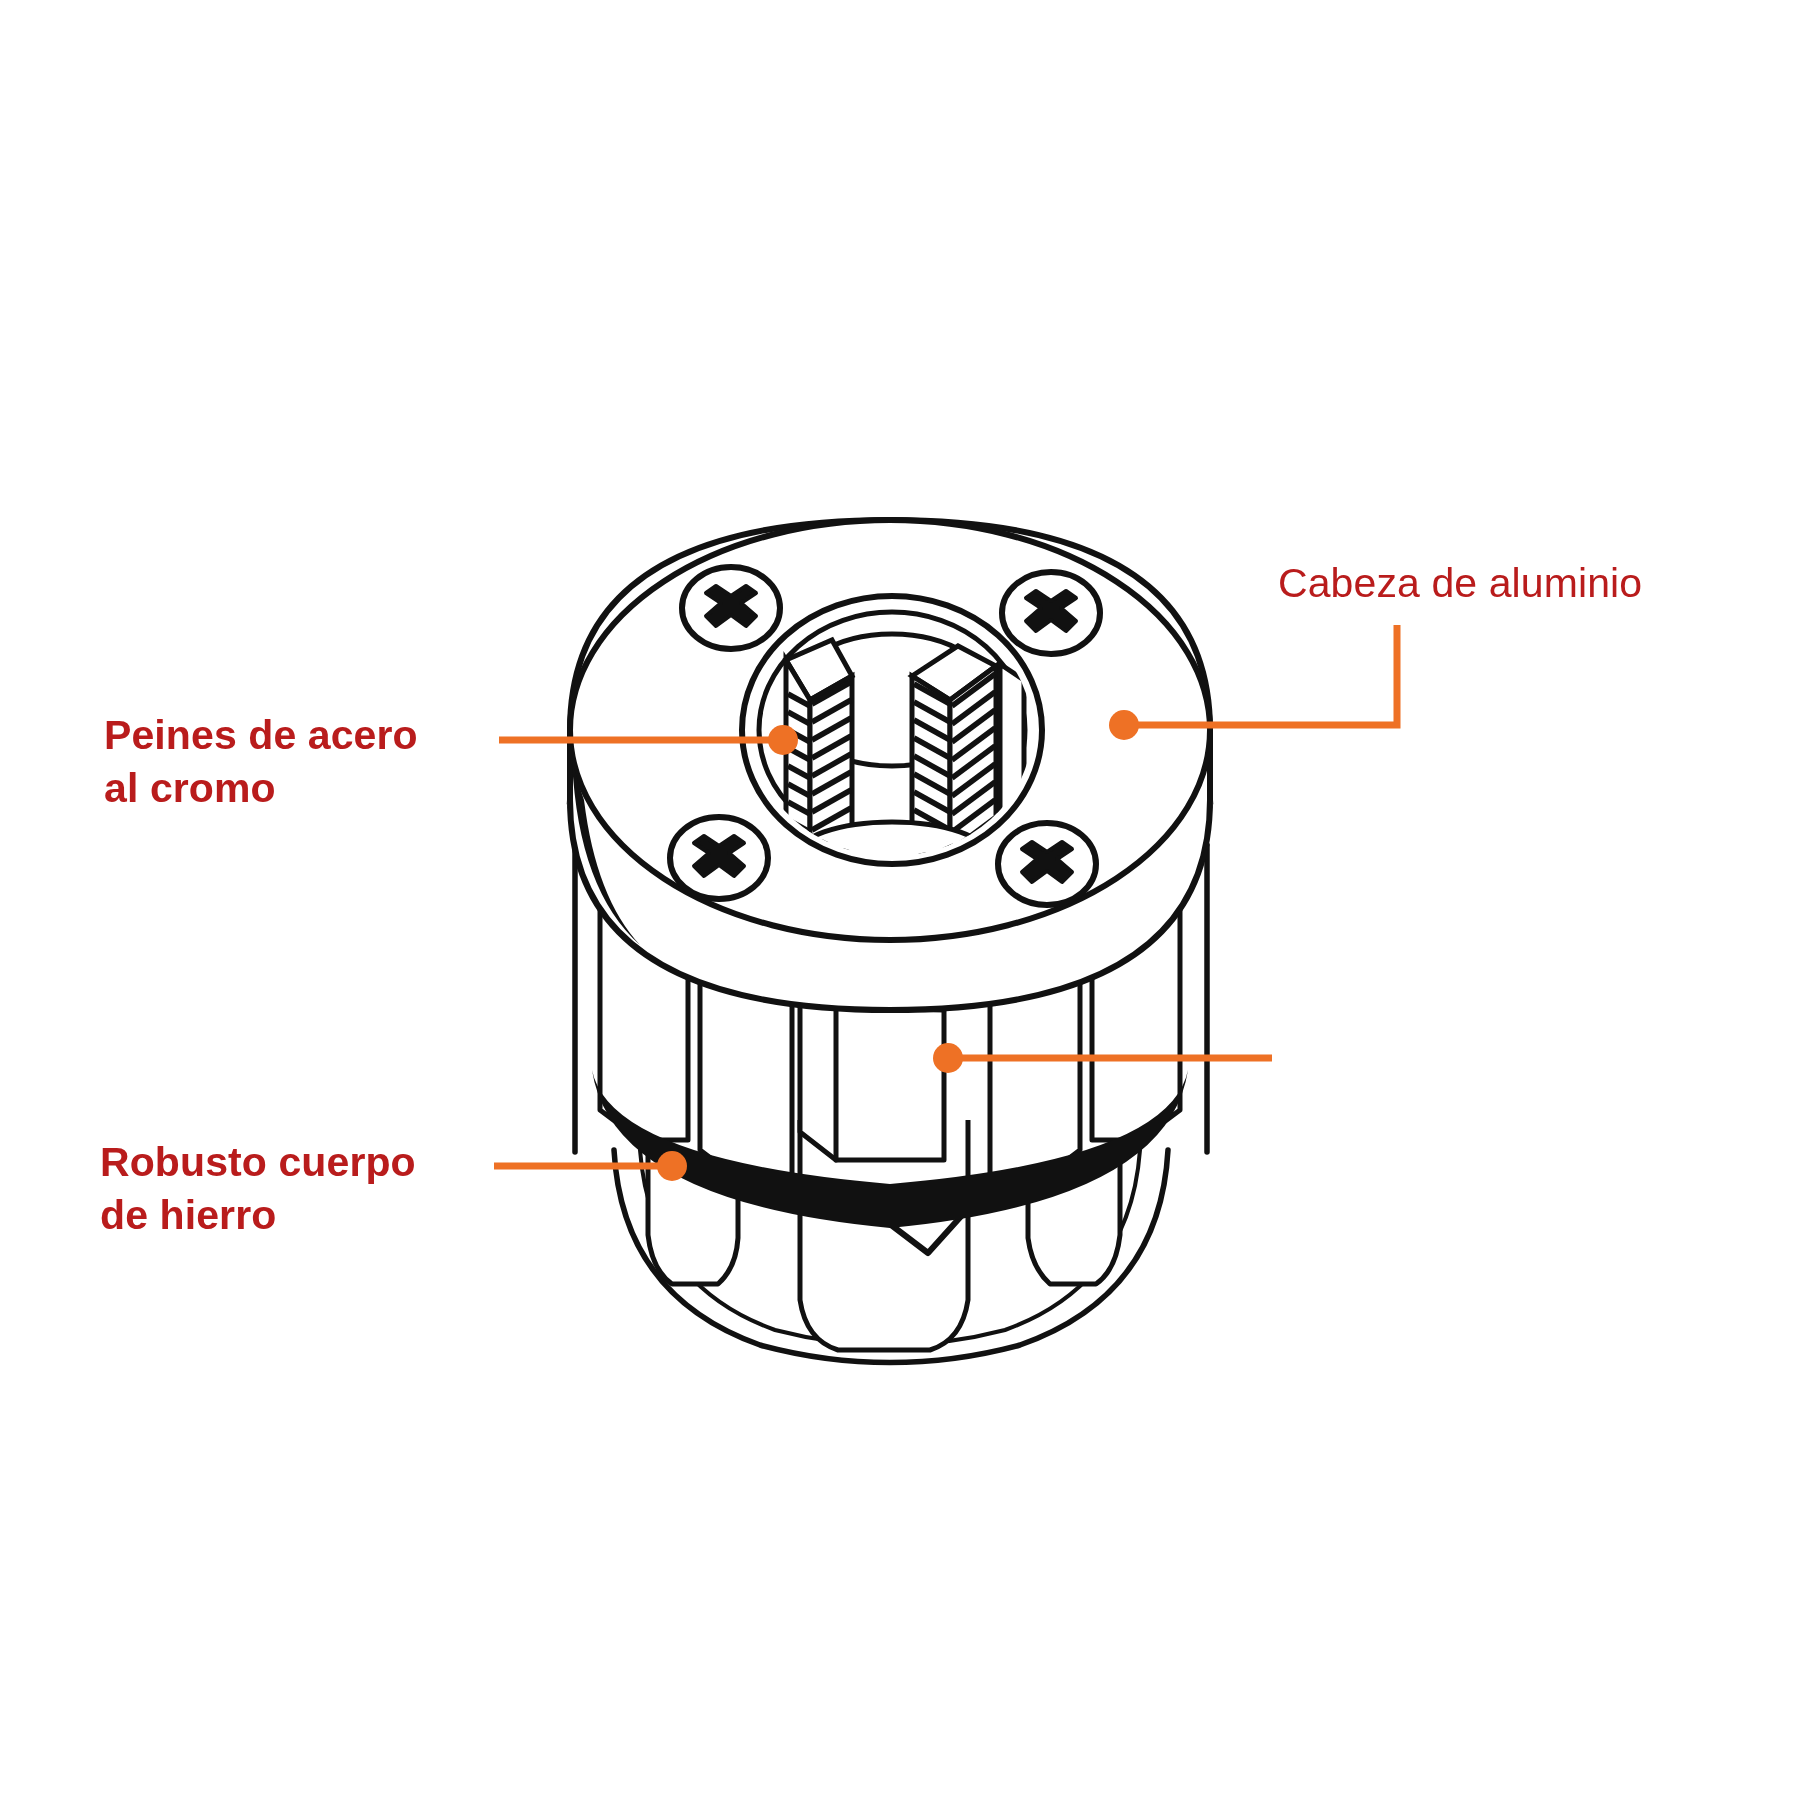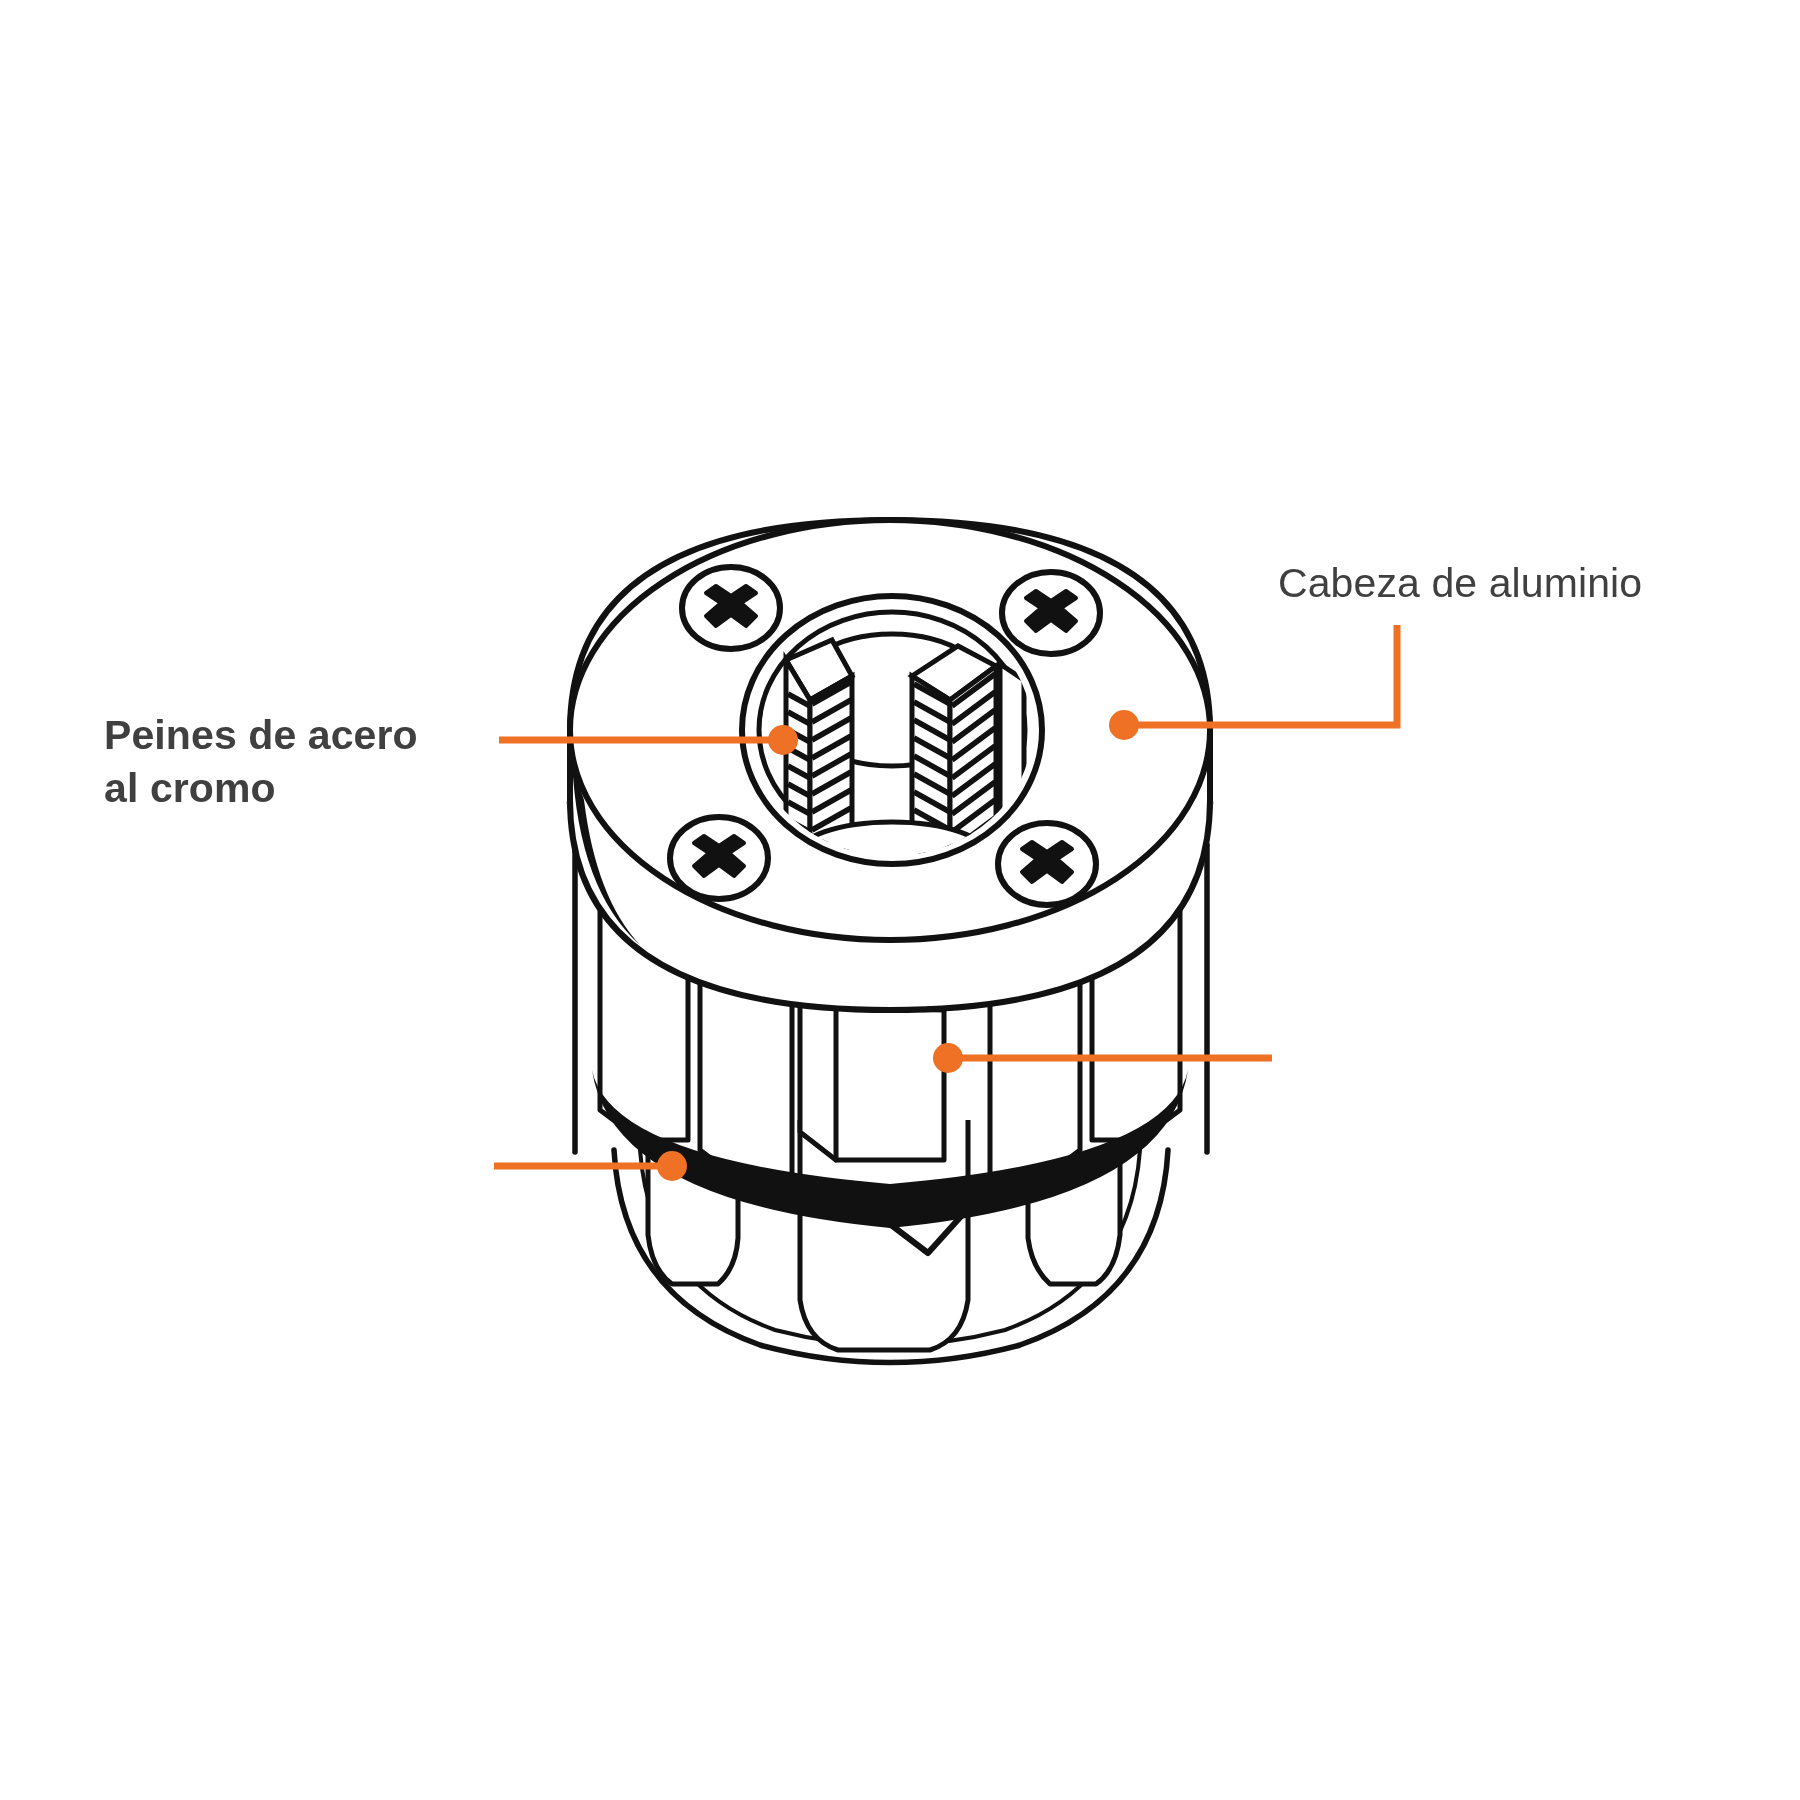--- a/index.html
+++ b/index.html
@@ -25,21 +25,21 @@
     left: 0; top: 0;
     width: 1800px;
     height: 1800px;
     display: block;
   }
   .callout-text {
     position: absolute;
     font-family: "Liberation Sans", sans-serif;
     font-size: 41px;
     line-height: 1.30;
-    color: #404040;
+    color: #b91c1c;
     letter-spacing: 0.1px;
     white-space: pre-line;
     font-weight: 400;
   }
   .callout-text.right { text-align: left; }
   .callout-text.left  { text-align: left; font-weight: bold; }
   #label-head      { left: 1278px; top: 557px; }
   #label-combs     { left: 104px;  top: 709px; }
   #label-body      { left: 100px;  top: 1136px; }
   #label-windows   { left: 1320px; top: 1030px; }
@@ -249,14 +249,16 @@
       <circle cx="672" cy="1166" r="15"></circle>
     </g>
   </svg>
 
   <div class="callout-text right" id="label-head">Cabeza de aluminio</div>
 
   <div class="callout-text left" id="label-combs">Peines de acero
 al cromo</div>
 
 
+  <div class="callout-text left" id="label-body">Robusto cuerpo
+de hierro</div>
 
 </div>
 
 </body></html>

